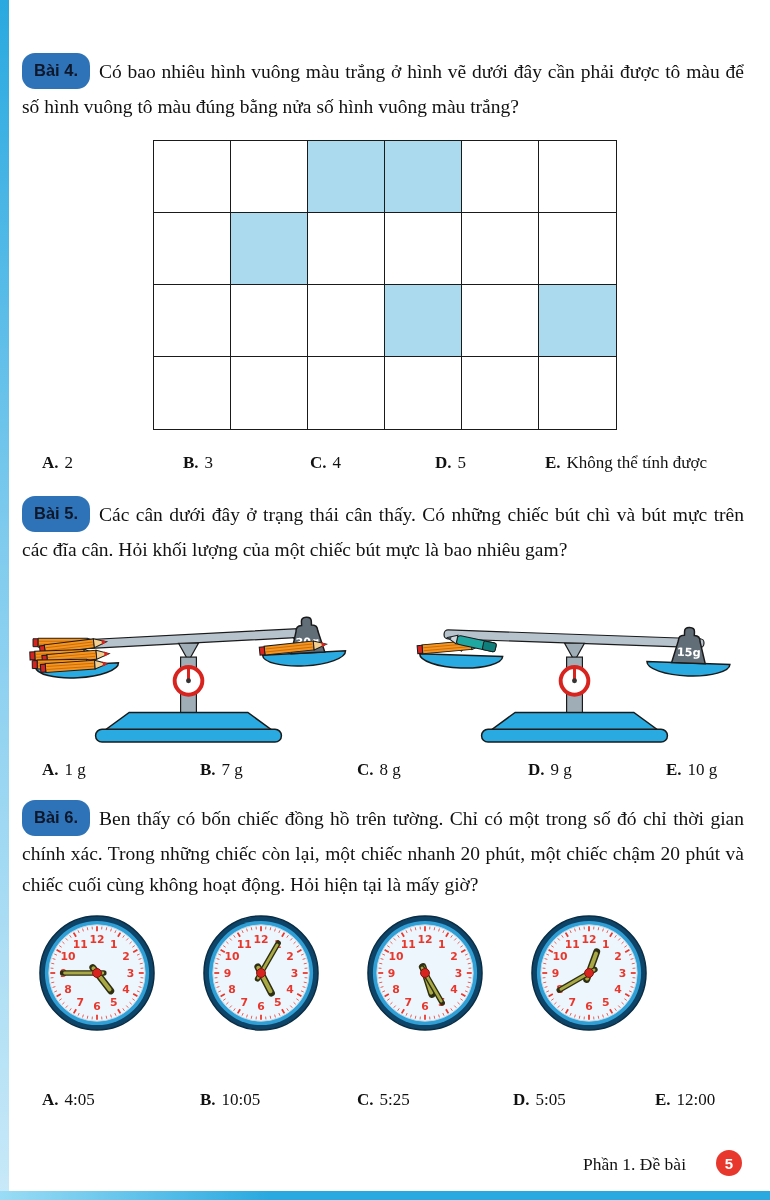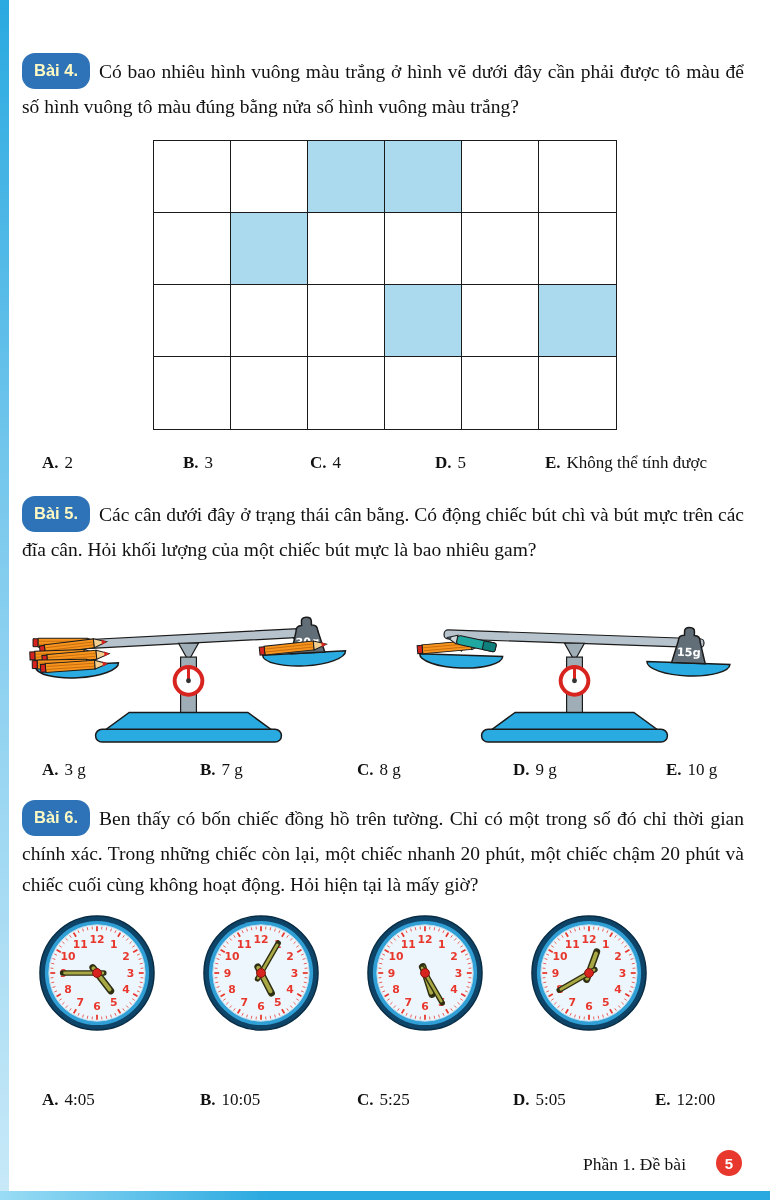--- a/index.html
+++ b/index.html
@@ -4,42 +4,42 @@
 <style>
   html,body{margin:0;padding:0;background:#e8e8e8;}
   .page{position:relative;width:770px;height:1200px;background:#ffffff;margin:0 auto;
         font-family:"Liberation Serif", serif;color:#111;overflow:hidden;}
   .left-strip{position:absolute;left:0;top:0;width:9px;height:100%;
         background:linear-gradient(180deg,#29a9e0 0%,#7fcbee 45%,#c8e9f8 100%);}
   .bottom-bar{position:absolute;left:0;bottom:0;width:100%;height:9px;
         background:linear-gradient(90deg,#9adcf5,#29a9e0 35%,#29a9e0);}
   .para{position:absolute;left:22px;width:722px;font-size:19.5px;line-height:31px;
         text-align:justify;margin:0;}
-  .badge{display:inline-block;background:#2e73b8;color:#fef9c3;
+  .badge{display:inline-block;background:#2e73b8;color:#0f172a;
         font-family:"Liberation Sans", sans-serif;font-weight:bold;font-size:16.5px;
         padding:2px 12px 3px 12px;border-radius:13px;margin-right:9px;position:relative;top:-2px;}
   #p4-para{top:55px;}
   #p5-para{top:498px;}
   #p6-para{top:802px;}
   .grid{position:absolute;left:153px;top:140px;display:inline-grid;
         grid-template-columns:repeat(6,77px);grid-template-rows:repeat(4,72px);
         border:1.5px solid #1a1a1a;}
   .grid .cell{border-right:1.5px solid #1a1a1a;border-bottom:1.5px solid #1a1a1a;box-sizing:border-box;}
   .grid .cell:nth-child(6n){border-right:none;}
   .grid .cell:nth-child(n+19){border-bottom:none;}
   .opts{position:absolute;left:0;width:100%;height:32px;font-size:17px;}
   .opt{position:absolute;white-space:nowrap;}
   .opt b{margin-right:6px;}
   #p4-opts{top:453px;}
   #p4-opts .opt:nth-child(1){left:42px}#p4-opts .opt:nth-child(2){left:183px}
   #p4-opts .opt:nth-child(3){left:310px}#p4-opts .opt:nth-child(4){left:435px}
   #p4-opts .opt:nth-child(5){left:545px}
   #p5-opts{top:760px;}
   #p5-opts .opt:nth-child(1){left:42px}#p5-opts .opt:nth-child(2){left:200px}
-  #p5-opts .opt:nth-child(3){left:357px}#p5-opts .opt:nth-child(4){left:513px}
+  #p5-opts .opt:nth-child(3){left:357px}#p5-opts .opt:nth-child(4){left:528px}
   #p5-opts .opt:nth-child(5){left:666px}
   #p6-opts{top:1090px;}
   #p6-opts .opt:nth-child(1){left:42px}#p6-opts .opt:nth-child(2){left:200px}
   #p6-opts .opt:nth-child(3){left:357px}#p6-opts .opt:nth-child(4){left:513px}
   #p6-opts .opt:nth-child(5){left:655px}
   .scale-box{position:absolute;top:578px;width:362px;height:175px;}
   #scale1-box{left:8px;} #scale2-box{left:394px;}
   .metal{fill:#9fadb6;stroke:#1a1a1a;stroke-width:1.2;}
   .beam{fill:#b7c3cc;stroke:#1a1a1a;stroke-width:1.2;}
   .pan{fill:#29abe2;stroke:#1a1a1a;stroke-width:1.5;}
@@ -111,21 +111,21 @@
     </div>
 
   <div class="opts" id="p4-opts">
     <span class="opt"><b>A.</b><span>2</span></span>
     <span class="opt"><b>B.</b><span>3</span></span>
     <span class="opt"><b>C.</b><span>4</span></span>
     <span class="opt"><b>D.</b><span>5</span></span>
     <span class="opt"><b>E.</b><span>Không thể tính được</span></span>
   </div>
 
-  <p class="para" id="p5-para"><span class="badge">Bài 5.</span><span>Các cân dưới đây ở trạng thái cân bằng. Có động chiếc bút chì và bút mực trên các đĩa cân. Hỏi khối lượng của một chiếc bút mực là bao nhiêu gam?</span></p>
+  <p class="para" id="p5-para"><span class="badge">Bài 5.</span><span>Các cân dưới đây ở trạng thái cân thấy. Có những chiếc bút chì và bút mực trên các đĩa cân. Hỏi khối lượng của một chiếc bút mực là bao nhiêu gam?</span></p>
 
   <div class="scale-box" id="scale1-box">
     <svg viewBox="0 0 365 175" width="362" height="173">
       <g transform="rotate(-3 182 62)">
         <rect class="beam" x="50" y="57" width="263" height="9" rx="4"></rect>
         <polygon class="metal" points="58,66 78,66 68,78"></polygon>
         <polygon class="metal" points="288,66 308,66 298,78"></polygon>
         <path class="pan" d="M26,82 A42,13 0 0 0 110,82 Z"></path>
         <path class="pan" d="M256,82 A42,13 0 0 0 340,82 Z"></path>
         <use href="#pencil" transform="translate(30,53) rotate(3)"></use>
@@ -165,21 +165,21 @@
       <rect class="metal" x="174" y="80" width="16" height="58"></rect>
       <circle class="dial" cx="182" cy="104" r="14"></circle>
       <line x1="182" y1="104" x2="182" y2="92" stroke="#d8241f" stroke-width="3"></line>
       <circle cx="182" cy="104" r="2.5" fill="#333"></circle>
       <polygon class="base" points="122,136 242,136 268,155 96,155"></polygon>
       <rect class="base" x="88" y="153" width="188" height="13" rx="6.5"></rect>
     </svg>
   </div>
 
   <div class="opts" id="p5-opts">
-    <span class="opt"><b>A.</b><span>3 g</span></span>
+    <span class="opt"><b>A.</b><span>1 g</span></span>
     <span class="opt"><b>B.</b><span>7 g</span></span>
     <span class="opt"><b>C.</b><span>8 g</span></span>
     <span class="opt"><b>D.</b><span>9 g</span></span>
     <span class="opt"><b>E.</b><span>10 g</span></span>
   </div>
 
   <p class="para" id="p6-para"><span class="badge">Bài 6.</span><span>Ben thấy có bốn chiếc đồng hồ trên tường. Chỉ có một trong số đó chỉ thời gian chính xác. Trong những chiếc còn lại, một chiếc nhanh 20 phút, một chiếc chậm 20 phút và chiếc cuối cùng không hoạt động. Hỏi hiện tại là mấy giờ?</span></p>
 
   <div class="clock-row">
       <div class="clock"><svg viewBox="0 0 120 120" width="118" height="118">

